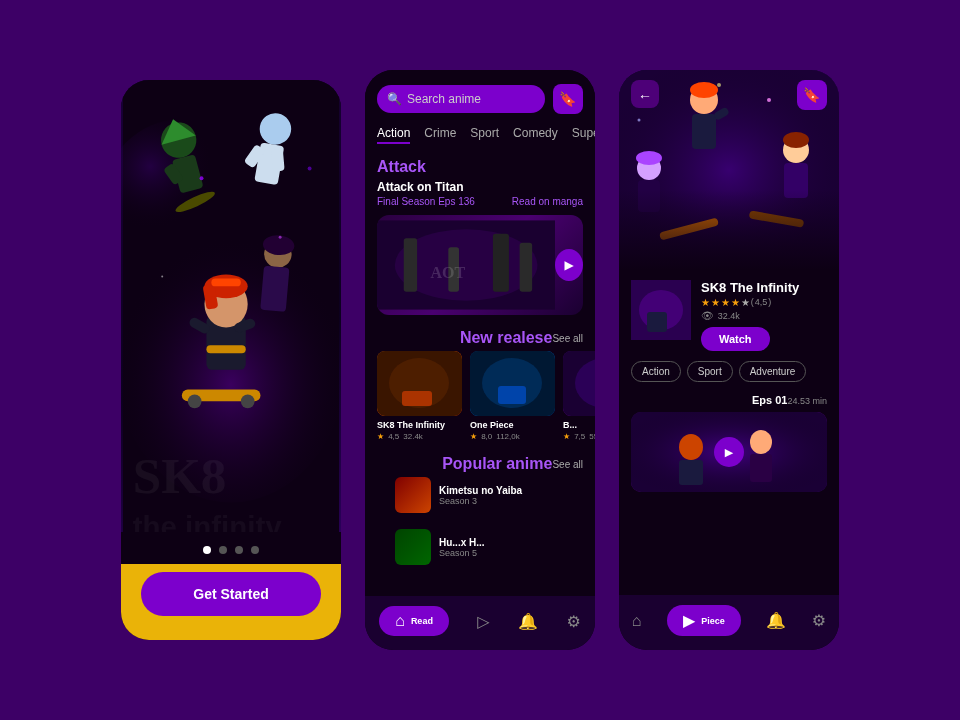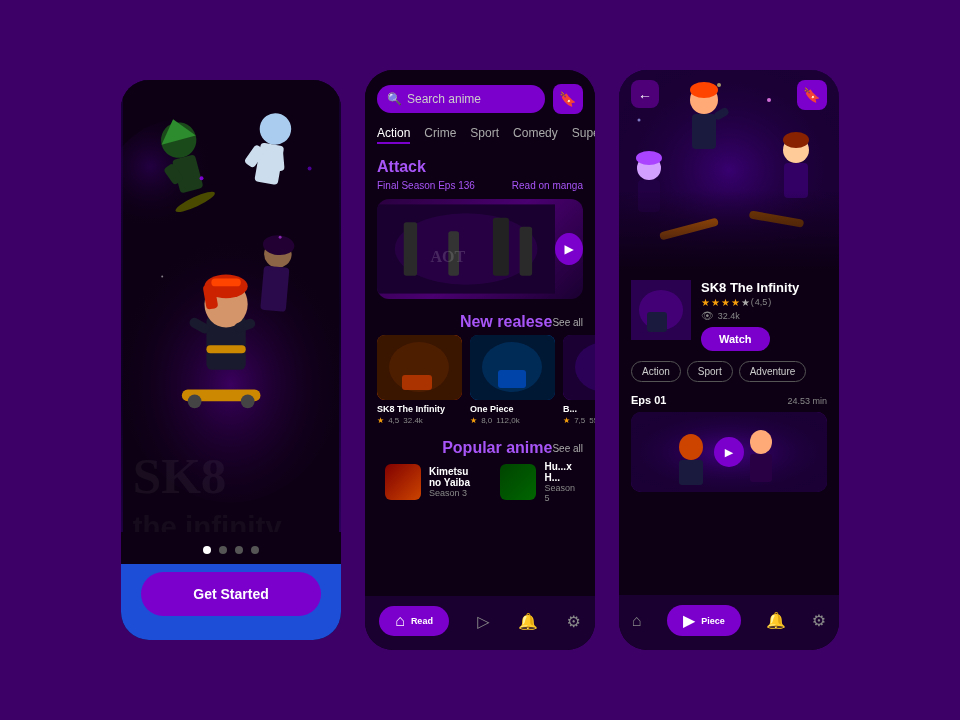--- a/index.html
+++ b/index.html
@@ -45,21 +45,21 @@
       background: #0d0014;
     }
     .dot {
       width: 8px;
       height: 8px;
       border-radius: 50%;
       background: #555;
     }
     .dot.active { background: #fff; }
     .phone-1 .get-started-area {
-      background: #1d4ed8;
+      background: #eab308;
       padding: 8px 20px 24px;
     }
     .btn-get-started {
       width: 100%;
       padding: 14px;
       background: #7c00cc;
       color: #fff;
       border: none;
       border-radius: 30px;
       font-size: 14px;
@@ -226,22 +226,23 @@
       display: flex;
       align-items: center;
       gap: 4px;
       margin-top: 2px;
     }
     .star-icon { color: #f59e0b; font-size: 8px; }
     .meta-text { color: #888; font-size: 8px; }
     .popular-row {
       display: flex;
       gap: 8px;
-      padding: 0 20px;
-      overflow: hidden;
+      padding: 0 30px;
+      overflow: hidden;
+      flex-direction: column;
     }
     .popular-card {
       display: flex;
       gap: 8px;
       align-items: center;
     }
     .popular-thumb {
       width: 36px;
       height: 36px;
       border-radius: 6px;
@@ -523,20 +524,21 @@
 
     <div class="genre-tabs">
       <div class="genre-tab active">Action</div>
       <div class="genre-tab">Crime</div>
       <div class="genre-tab">Sport</div>
       <div class="genre-tab">Comedy</div>
       <div class="genre-tab">Super</div>
     </div>
 
     <div class="section-label">Attack</div>
+    <div class="update-title">Attack on Titan</div>
     <div class="update-sub">
       <span>Final Season Eps 136</span>
       <span>Read on manga</span>
     </div>
 
     <div class="hero-banner">
       <svg width="100%" height="100%" viewBox="0 0 200 100" xmlns="http://www.w3.org/2000/svg">
         <rect width="200" height="100" fill="#1a0030"></rect>
         <ellipse cx="100" cy="50" rx="80" ry="40" fill="#330055" opacity="0.5"></ellipse>
 
@@ -726,21 +728,21 @@
       </div>
     </div>
 
     <div class="tags-row">
       <div class="tag">Action</div>
       <div class="tag">Sport</div>
       <div class="tag">Adventure</div>
     </div>
 
     <div class="episode-section">
-      <div style="display:flex;justify-content:space-between;align-items:baseline;">
+      <div style="display:flex;justify-content:flex-end;align-items:baseline;">
         <div class="eps-label">Eps 01</div>
         <div class="eps-duration">24.53 min</div>
       </div>
       <div class="eps-thumb">
         <svg width="100%" height="100%" viewBox="0 0 196 80" xmlns="http://www.w3.org/2000/svg" style="position:absolute;inset:0;">
           <rect width="196" height="80" fill="#1a0035"></rect>
           <defs>
             <radialGradient id="glow4" cx="50%" cy="50%" r="60%">
               <stop offset="0%" stop-color="#6600cc" stop-opacity="0.5"></stop>
               <stop offset="100%" stop-color="#0d0014" stop-opacity="0"></stop>

